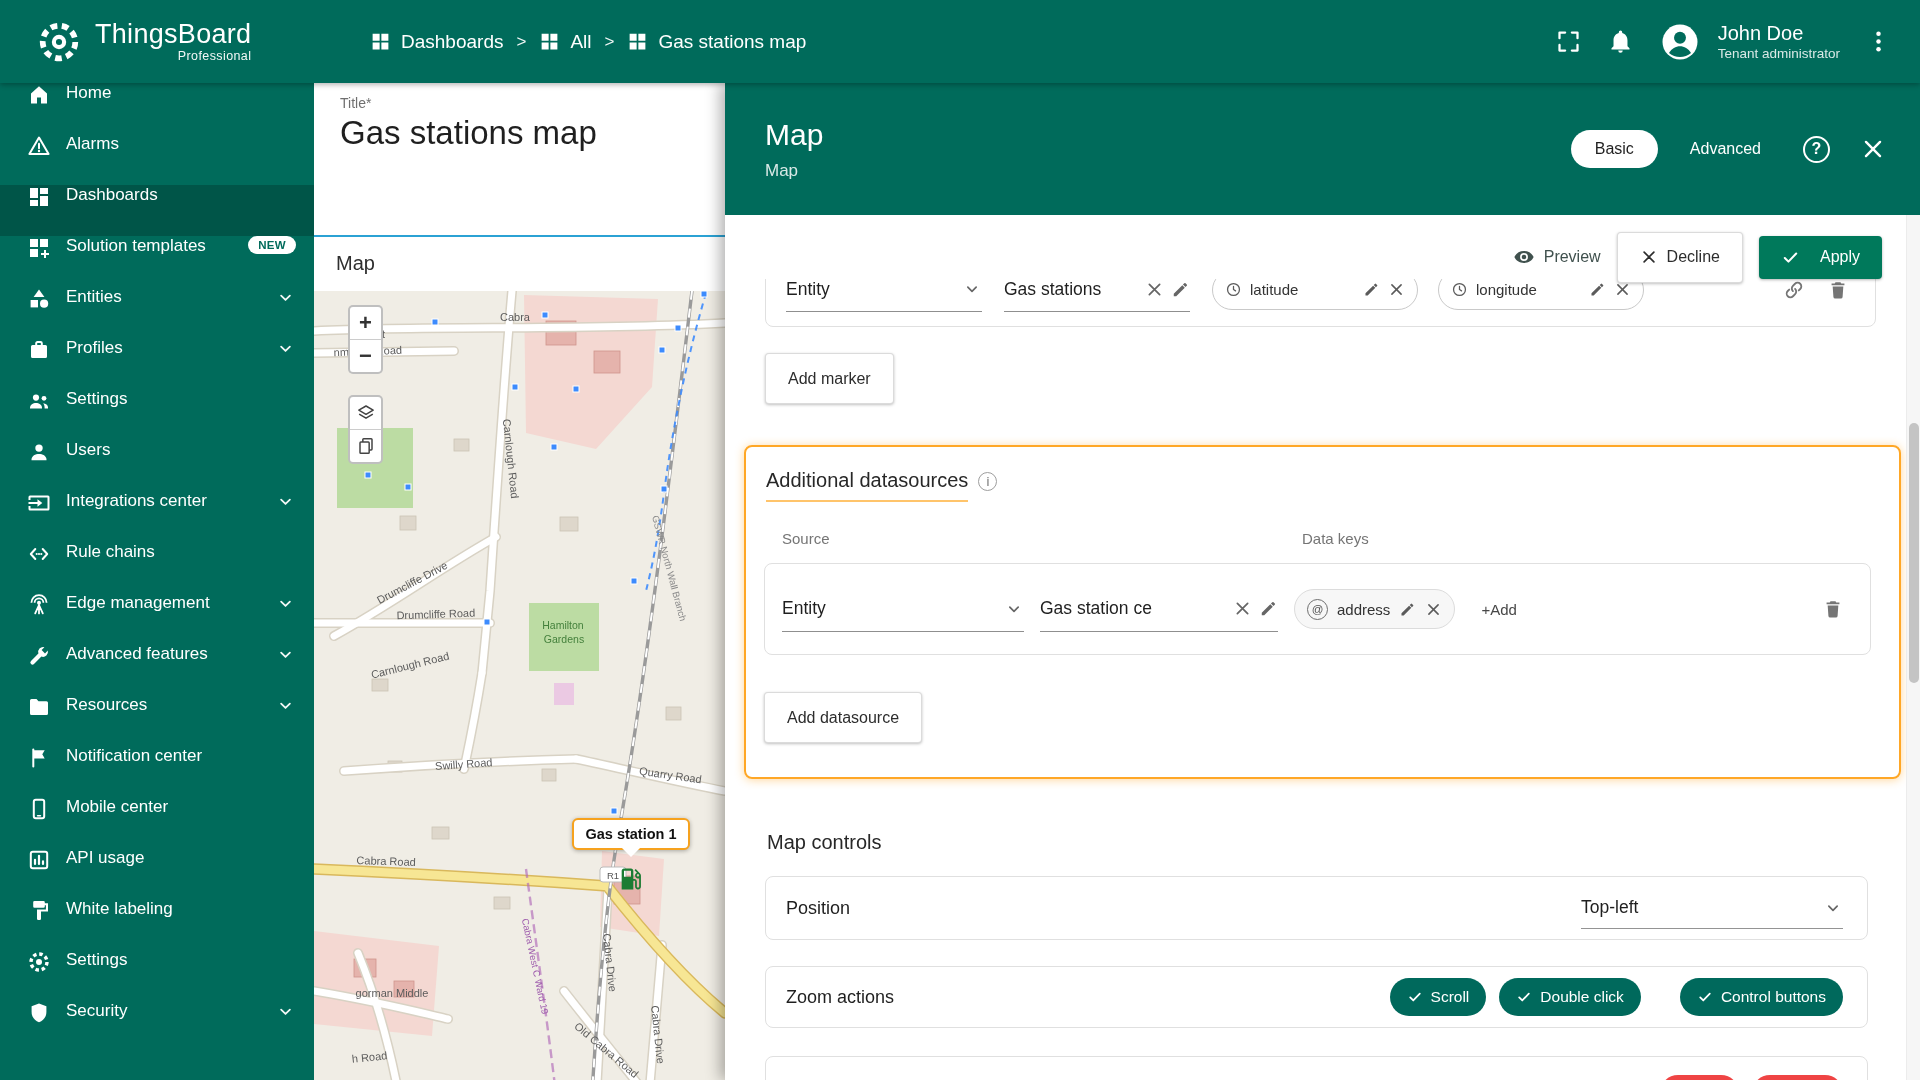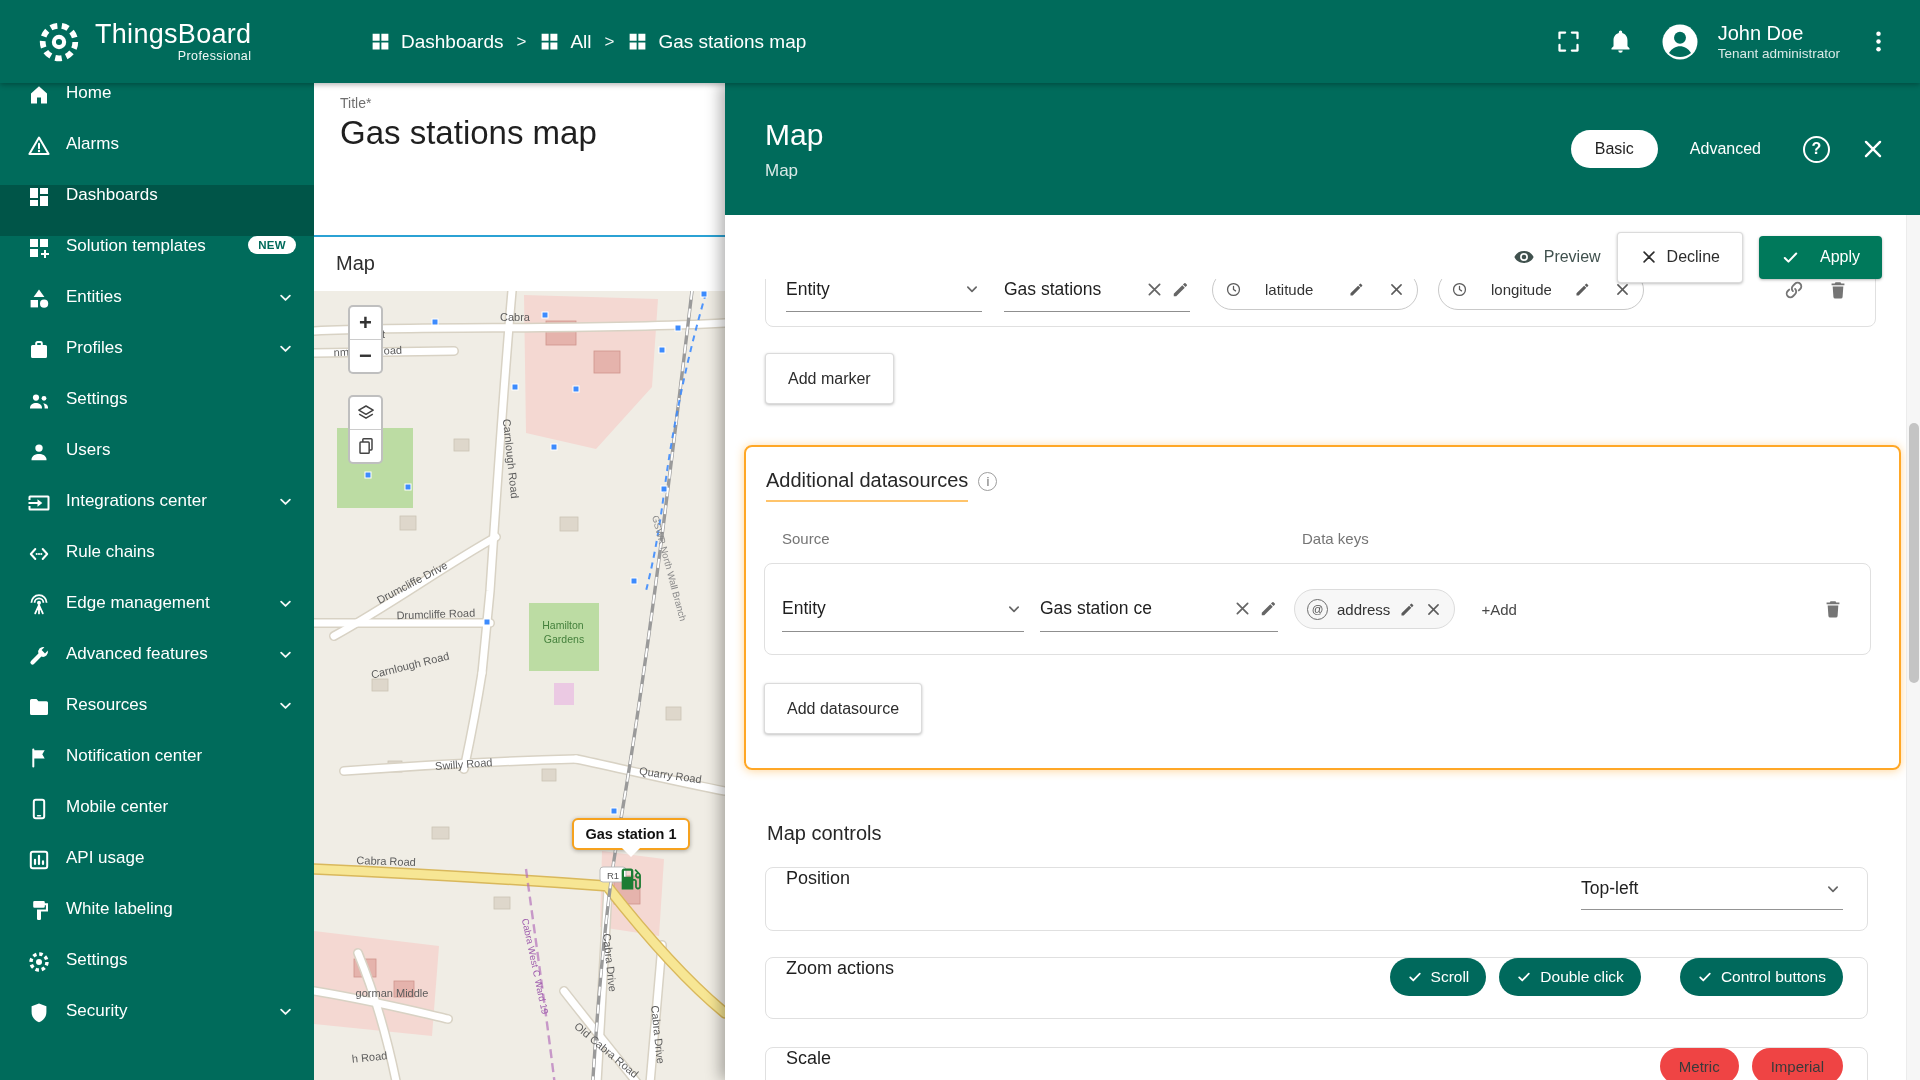--- a/index.html
+++ b/index.html
@@ -106,21 +106,21 @@
          border-bottom:1px solid #8F8F8F;font-size:17.5px;color:#1f1f1f}
   .select .dd{width:20px;height:20px;color:#666}
   .field{display:flex;align-items:center;gap:7px;height:45px;border-bottom:1px solid #8F8F8F;
          font-size:17.5px;color:#1f1f1f}
   .fval{flex:1;white-space:nowrap;overflow:hidden}
   .f-ic{width:19px;height:19px;color:#666;flex:none}
   .w196{width:196px}.w186{width:186px}
   .keychips{display:flex;gap:20px}
   .chip{display:inline-flex;align-items:center}
   .chip.trunc{height:40px;width:206px;border-radius:20px;border:1px solid #C9C9C9;background:#fff;
-         gap:23px;padding:0 12px;font-size:15px;font-weight:500;color:#333}
+         gap:8px;padding:0 12px;font-size:15px;font-weight:500;color:#333}
   .chip-label{flex:1;white-space:nowrap;overflow:hidden}
   .chip-ic{width:17px;height:17px;color:#5b5b5b;flex:none}
   .spacer{flex:1}
   .icon-btn{background:none;border:none;color:#757575}
   .icon-btn svg{width:22px;height:22px}
 
   .ads{margin:41px -25px 0 -21px;border:2px solid var(--amber);border-radius:8px;
        padding:22px 28px 34px 18px;box-shadow:0 1px 10px rgba(255,167,38,.45)}
   .ads-title-row{display:flex;align-items:center;gap:10px;padding-left:2px}
   .ads-title{font-size:20px;font-weight:500;color:#282828;padding-bottom:8px;
@@ -129,26 +129,26 @@
        font-size:12px;font-weight:700;display:flex;align-items:center;justify-content:center;margin-top:-8px}
   .cols{display:flex;margin-top:28px;font-size:15px;color:var(--sub);padding-left:18px}
   .col-h.src{width:520px}
   .ds-card.row2{margin-top:16px;height:92px;display:flex;align-items:center;padding:0 26px 0 17px;gap:16px}
   .w242{width:242px}.w238{width:238px}
   .chip.key-chip{height:40px;border-radius:20px;background:#F7F7F7;border:1px solid #DCDCDC;
        gap:9px;padding:0 12px;font-size:15px;font-weight:500;color:#333}
   .at-circ{width:21px;height:21px;border-radius:50%;border:1.5px solid #6E6E6E;color:#555;
        font-size:11.5px;display:flex;align-items:center;justify-content:center}
   .add-key{font-size:15px;color:#484848;font-weight:500;margin-left:10px}
-  .ads .stroked-btn{margin-top:28px}
+  .ads .stroked-btn{margin-top:37px}
   .content > .stroked-btn{margin-top:26px}
 
   .section-title{margin:52px 0 0 2px;font-size:20px;font-weight:500;color:#282828}
   .ctl-card{margin:22px 8px 0 0;height:64px;border:1px solid #E0E0E0;border-radius:8px;
-       display:flex;align-items:flex-start;padding:0 24px 0 20px}
+       display:flex;align-items:center;padding:0 24px 0 20px}
   .ctl-card.zoom{margin-top:26px;height:62px}
   .ctl-card.scale{margin-top:28px;height:74px}
   .ctl-label{font-size:18px;flex:1}
   .pos-select{width:262px;height:42px;border-bottom:1px solid #949494}
   .chip-row{display:flex;align-items:center;gap:13px}
   #zoomChips .chip:last-child{margin-left:26px}
   .chip.green{background:var(--g2);color:#fff;height:38px;border-radius:19px;gap:8px;
        padding:0 17px;font-size:15.5px;font-weight:500}
   .chk-ic{width:16px;height:16px;color:#fff}
   .chip.gray{background:#ef4444;color:#3a3a3a;height:36px;border-radius:18px;padding:0 19px;

